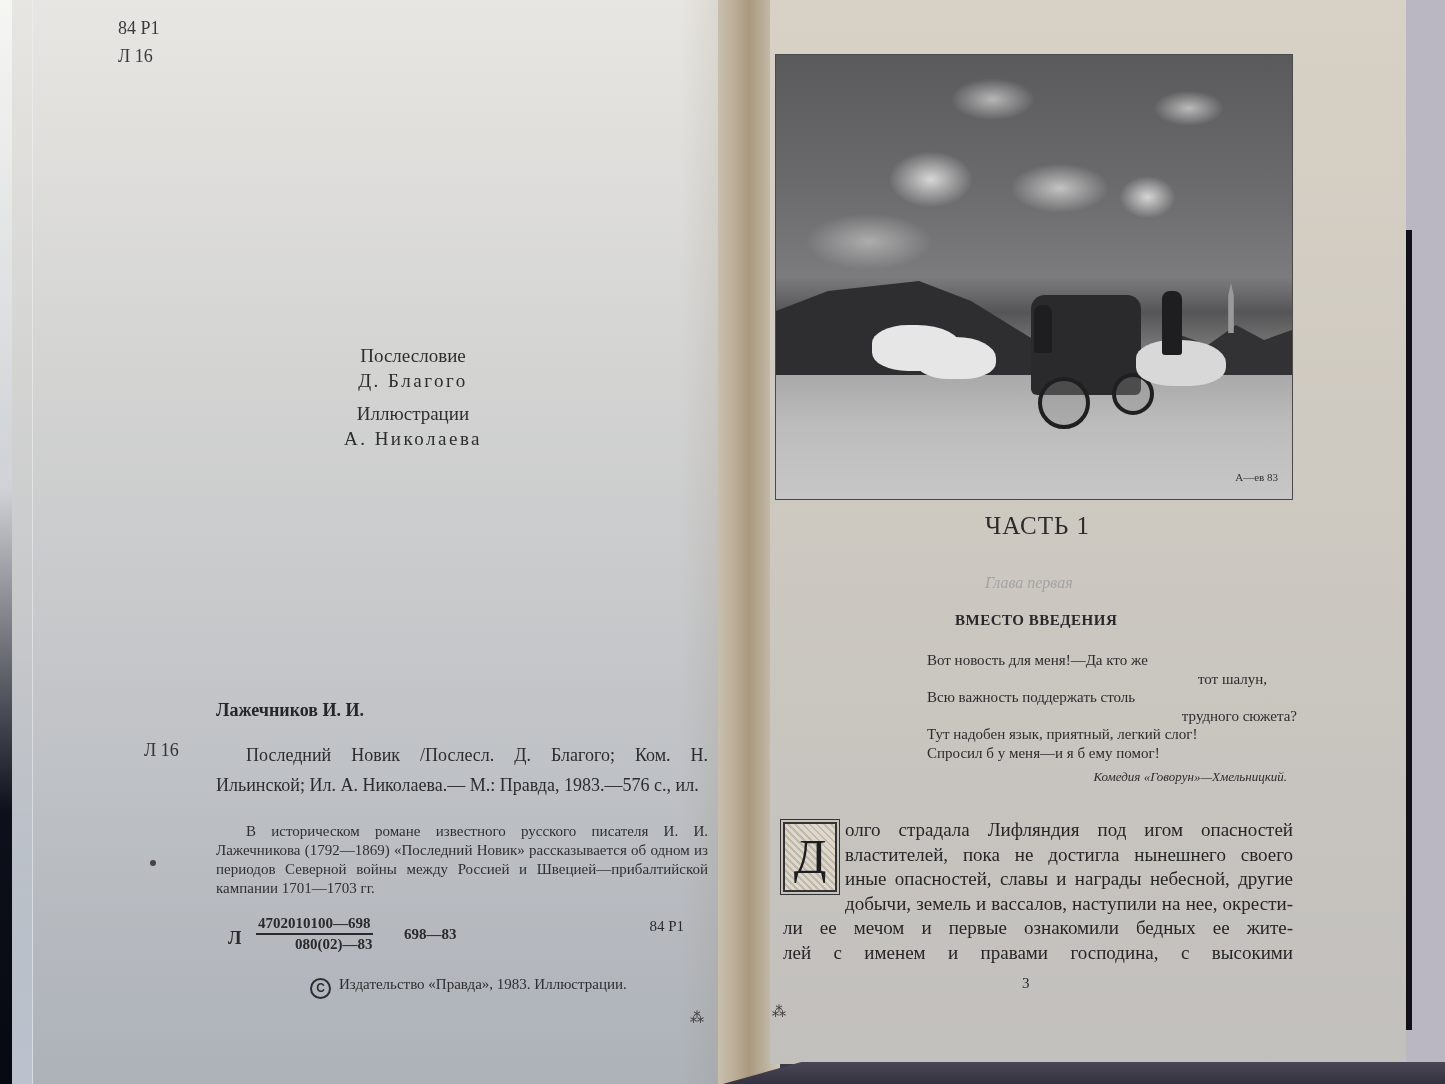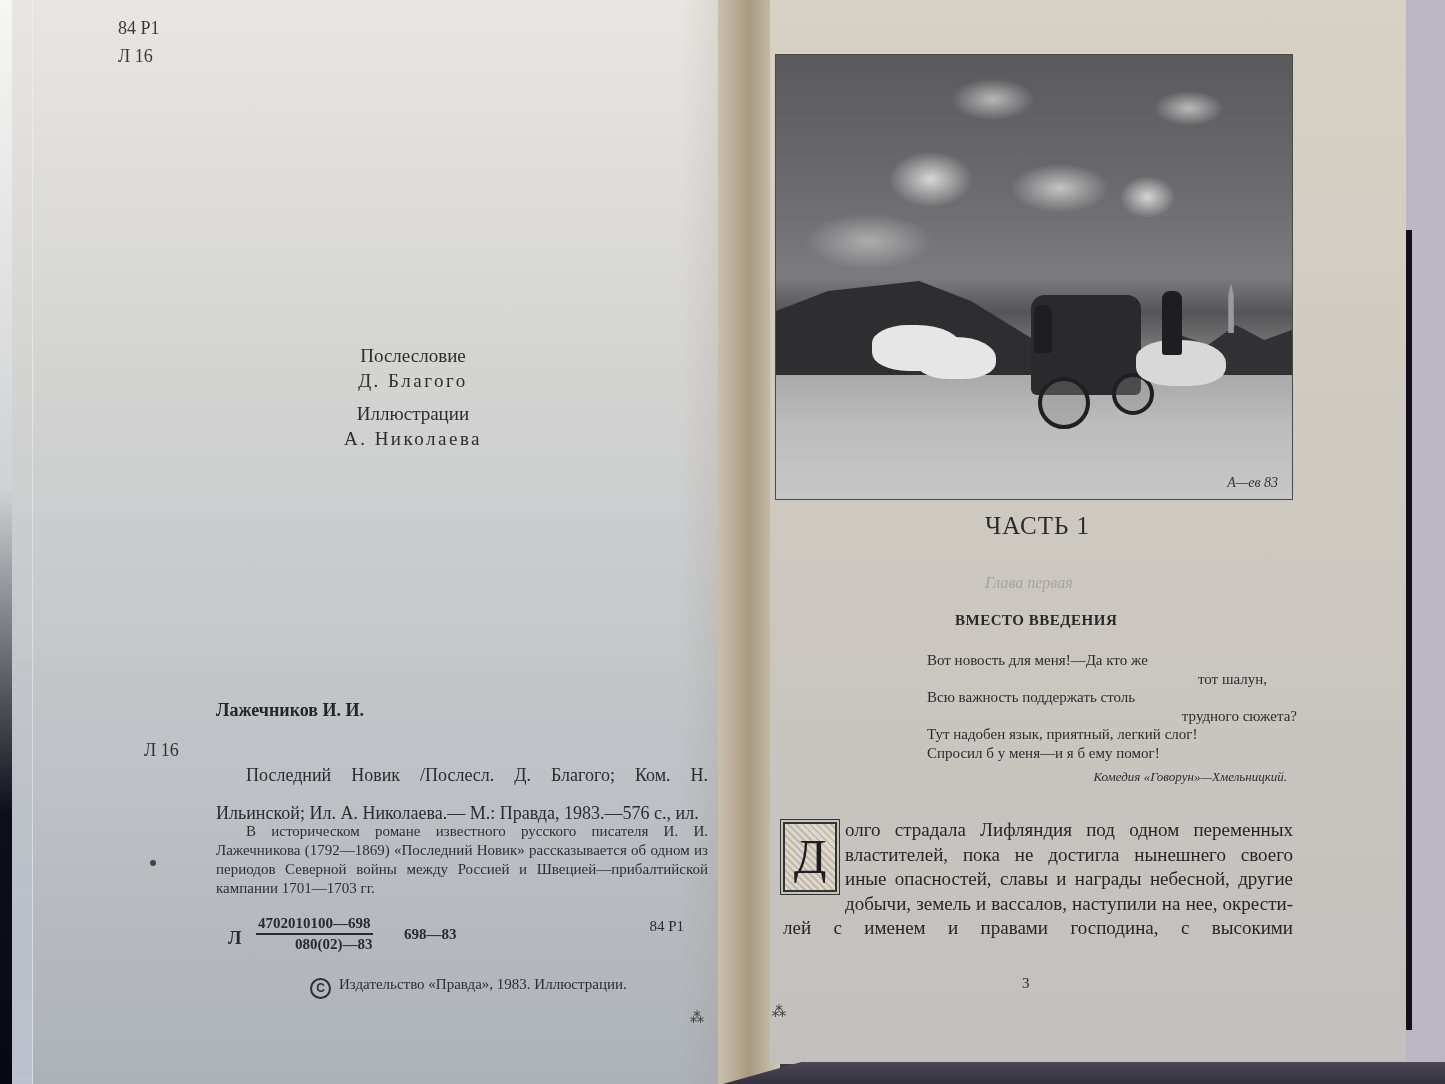--- a/index.html
+++ b/index.html
@@ -36,22 +36,22 @@
 
   .credits { position: absolute; left: 290px; top: 328px; width: 246px; text-align: center; font-size: 19px; color: #2e2e30; margin-top: 16px; }
   .credits .role { line-height: 24px; }
   .credits .name { line-height: 26px; letter-spacing: 2.5px; }
   .credits .block + .block { margin-top: 8px; }
 
   .catalog { position: absolute; left: 140px; top: 700px; width: 570px; font-size: 18px; }
   .catalog .author { position: absolute; left: 76px; top: 0; font-weight: bold; font-size: 18px; color: #262628; }
   .catalog .index { position: absolute; left: 4px; top: 40px; font-size: 18px; color: #333; }
   .catalog .desc {
-    position: absolute; left: 76px; top: 56px; width: 492px;
-    font-size: 18px; line-height: 38px; text-align: justify; text-indent: 30px; color: #2c2c2e;
+    position: absolute; left: 76px; top: 40px; width: 492px;
+    font-size: 18px; line-height: 30px; text-align: justify; text-indent: 30px; color: #2c2c2e;
   }
   .catalog .annot {
     position: absolute; left: 76px; top: 122px; width: 492px;
     font-size: 15px; line-height: 19px; text-align: justify; text-indent: 30px; color: #2f2f31;
   }
   .code-row { position: absolute; left: 218px; top: 914px; width: 476px; height: 50px; }
   .code-row .letter { position: absolute; left: 10px; top: 14px; font-size: 18px; font-weight: bold; }
   .code-row .frac { position: absolute; left: 38px; top: 0; text-align: right; font-weight: bold; font-size: 15px; }
   .code-row .frac .num { padding: 0 2px; border-bottom: 2px solid #2a2a2c; line-height: 19px; }
   .code-row .frac .den { line-height: 19px; }
@@ -123,21 +123,21 @@
   }
   .illustration .wheel {
     position: absolute; width: 44px; height: 44px; border-radius: 50%;
     border: 4px solid #1f1f21; background: rgba(140,140,140,0.35);
   }
   .illustration .horse {
     position: absolute; background: #e6e6e6; border-radius: 40% 50% 40% 40%;
   }
   .illustration .rider { position: absolute; background: #1e1e20; border-radius: 8px 8px 3px 3px; }
   .illustration .signature {
-    position: absolute; right: 14px; bottom: 8px; font-size: 14px; font-style: italic; color: #333;
+    position: absolute; right: 14px; bottom: 16px; font-size: 11px; color: #333;
   }
 
   .part-title { position: absolute; left: 985px; top: 512px; font-size: 25px; letter-spacing: 1px; color: #2b2b2d; }
   .chapter { position: absolute; left: 985px; top: 574px; font-size: 16px; font-style: italic; color: #a3a3a3; }
   .chapter-title { position: absolute; left: 955px; top: 612px; font-size: 15px; font-weight: bold; letter-spacing: 0.5px; color: #28282a; }
 
   .epigraph { position: absolute; left: 927px; top: 651px; width: 370px; font-size: 15px; line-height: 18.5px; color: #2c2c2e; }
   .epigraph .line { white-space: nowrap; }
   .epigraph .line.indent { text-align: right; padding-right: 30px; }
   .epigraph .line.indent2 { text-align: right; padding-right: 0; }
@@ -238,24 +238,25 @@
     <div class="line indent">тот шалун,</div>
     <div class="line">Всю важность поддержать столь</div>
     <div class="line indent2">трудного сюжета?</div>
     <div class="line">Тут надобен язык, приятный, легкий слог!</div>
     <div class="line">Спросил б у меня—и я б ему помог!</div>
     <div class="attribution">Комедия «Говорун»—Хмельницкий.</div>
   </div>
 
   <div class="body-text">
     <span class="dropcap">Д</span>
-    <span class="line">олго страдала Лифляндия под одном переменных</span>
+    <span class="line">олго страдала Лифляндия под игом опасностей</span>
     <span class="line">властителей, пока не достигла нынешнего своего</span>
     <span class="line">иные опасностей, славы и награды небесной, другие</span>
     <span class="line">добычи, земель и вассалов, наступили на нее, окрести-</span>
+    <span class="line">ли ее мечом и первые ознакомили бедных ее жите-</span>
     <span class="line">лей с именем и правами господина, с высокими</span>
   </div>
 
   <div class="page-number">3</div>
   <div class="mark-right">⁂</div>
 
   <div class="base-shadow"></div>
 </div>
 
 </body></html>

